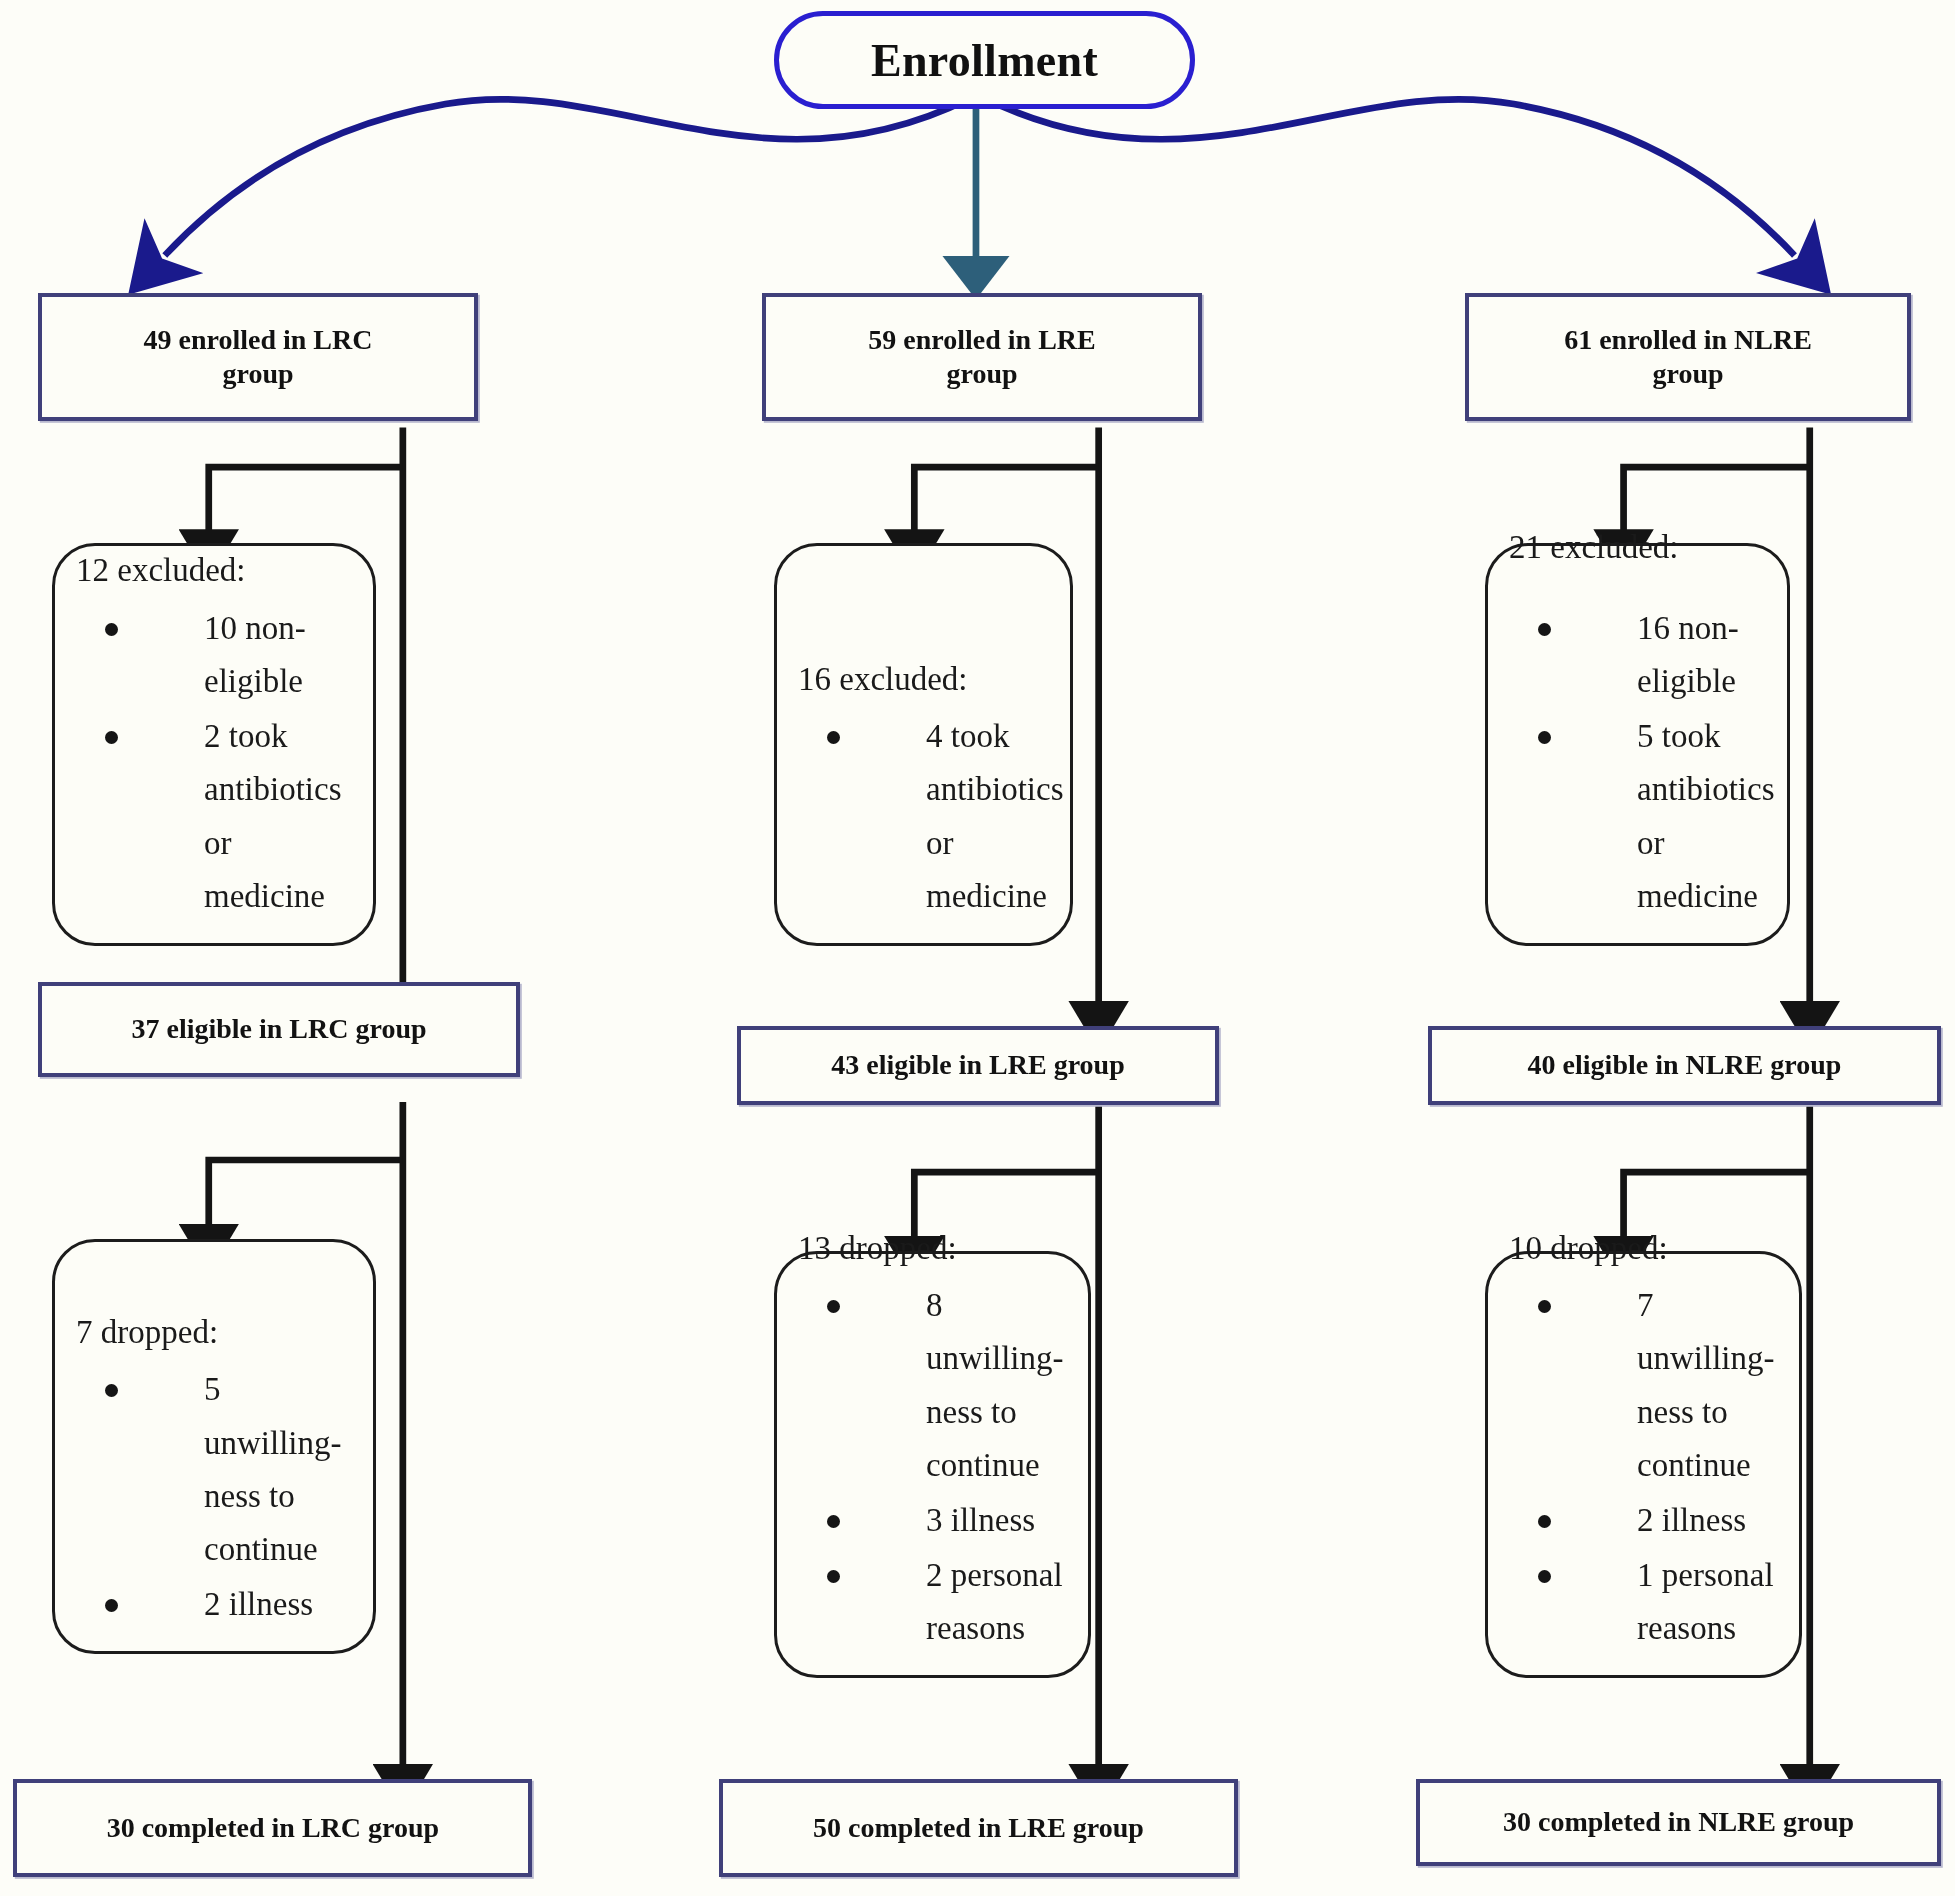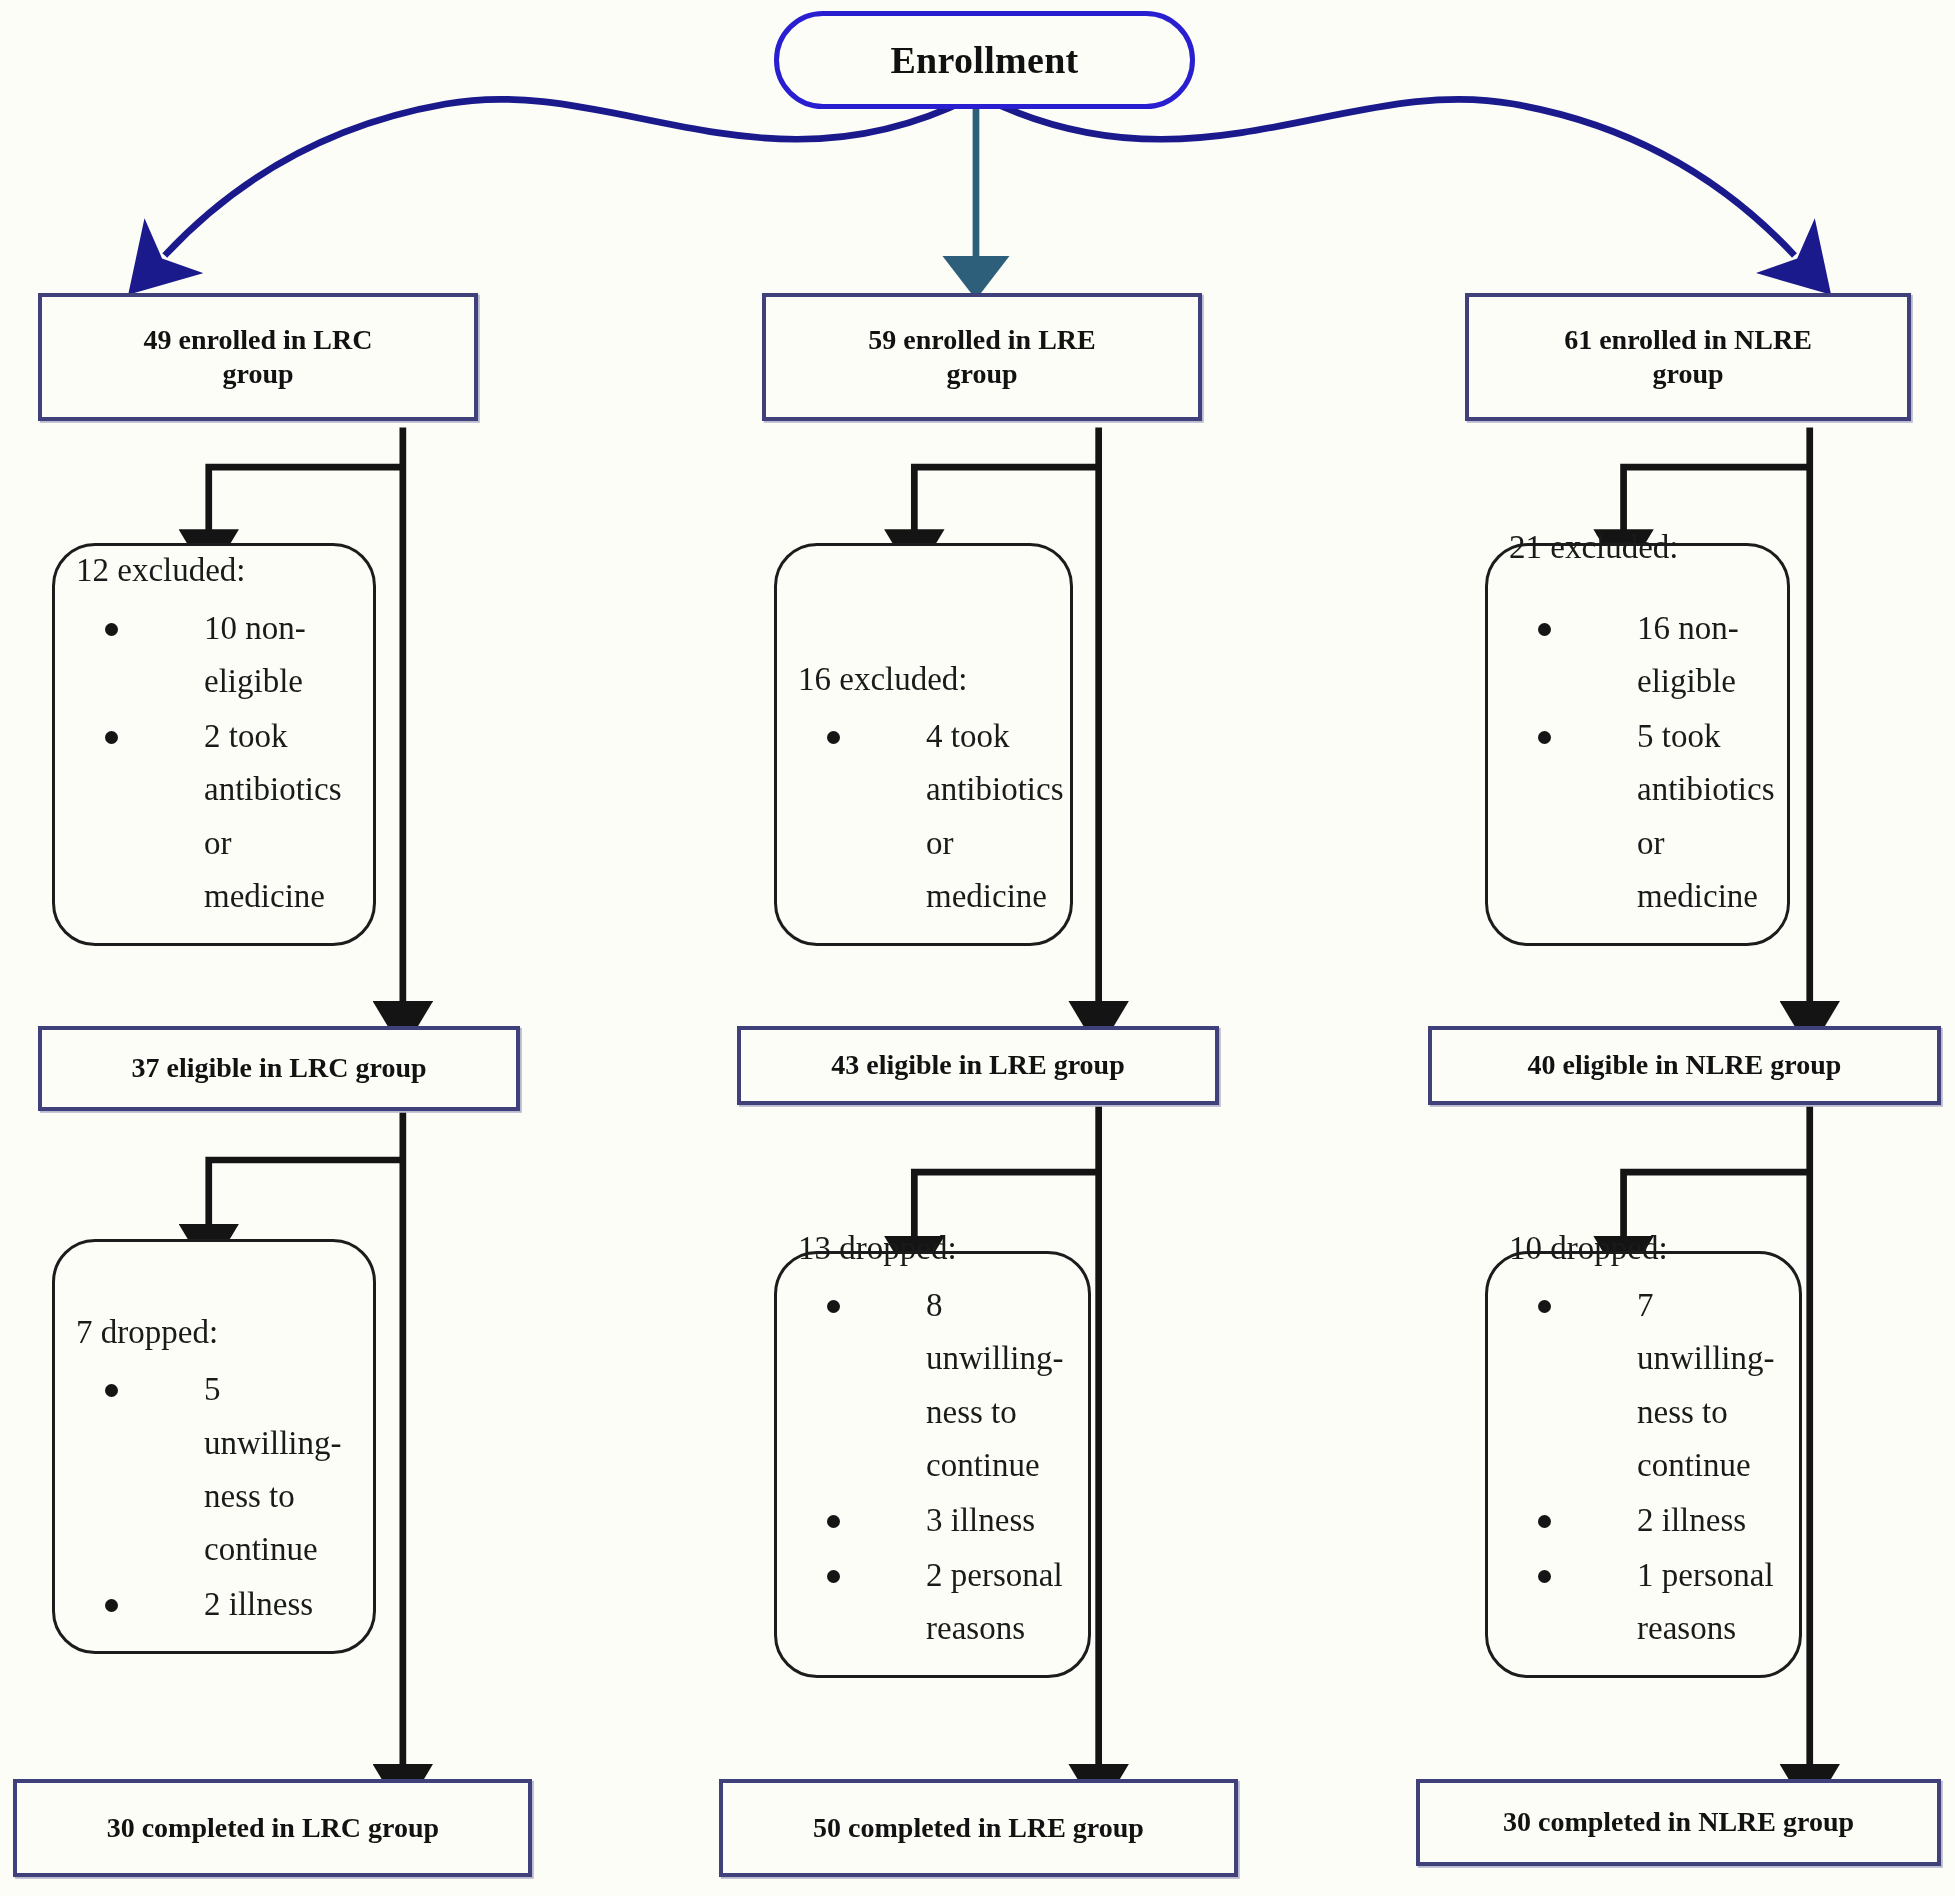--- a/index.html
+++ b/index.html
@@ -30,21 +30,21 @@
     flex-direction: column;
     justify-content: center;
   }
   
   .enrollment {
     border: 5.5px solid #2a1fd0;
     border-radius: 67px;
     align-items: center;
     color: #111111;
     font-weight: bold;
-    font-size: 38px;
+    font-size: 46px;
     letter-spacing: 0.3px;
   }
   
   .rect-box {
     border: 4.3px solid #40407a;
     box-shadow: 1.8px 1.8px 0 0 #b9b9cf;
     align-items: center;
     color: #121212;
     font-weight: bold;
     font-size: 28px;
@@ -165,21 +165,21 @@
   </div>
 
   <div class="node note-box" style="left:1485px; top:543px; width:305px; height:403px;gap:23px;">
     <span class="note-head">21 excluded:</span>
     <ul class="note-list">
       <li><span class="bullet"></span><span>16 non-eligible</span></li>
       <li><span class="bullet"></span><span>5 took antibiotics or medicine</span></li>
     </ul>
   </div>
 
-  <div class="node rect-box" style="left:38px; top:1026px; width:482px; height:85px;">
+  <div class="node rect-box" style="left:38px; top:982px; width:482px; height:95px;">
     <span class="ln">37 eligible in LRC group</span>
   </div>
 
   <div class="node rect-box" style="left:737px; top:1026px; width:482px; height:79px;">
     <span class="ln">43 eligible in LRE group</span>
   </div>
 
   <div class="node rect-box" style="left:1428px; top:1026px; width:513px; height:79px;">
     <span class="ln">40 eligible in NLRE group</span>
   </div>

